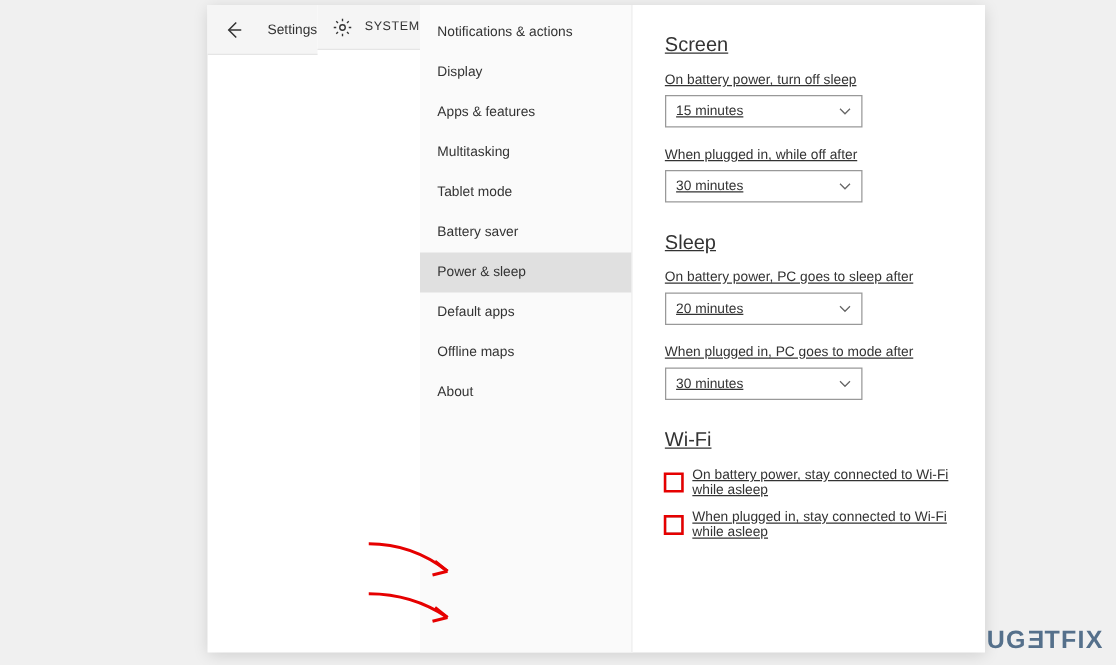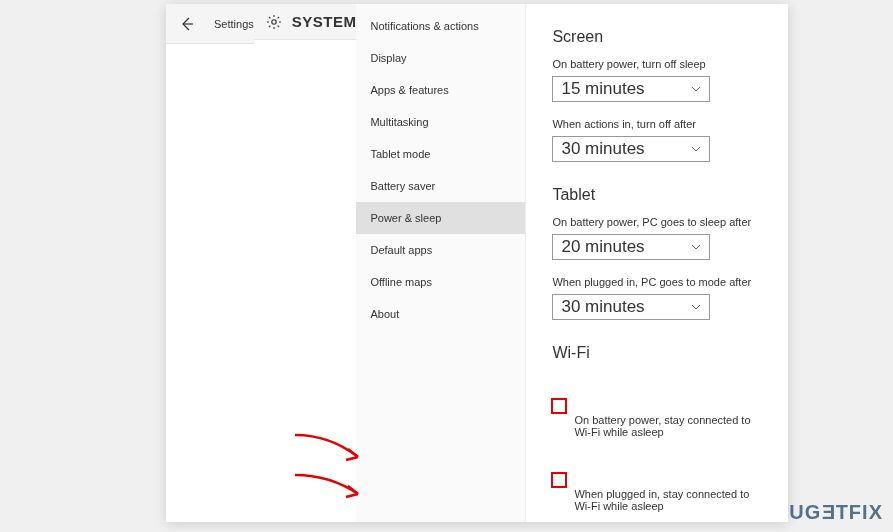--- a/index.html
+++ b/index.html
@@ -51,22 +51,22 @@
       padding-left: 12px;
       gap: 10px;
       border-bottom: 1px solid #e5e5e5;
     }
     .gear-icon {
       width: 16px;
       height: 16px;
       color: #333;
     }
     .subheader-title {
-      font-size: 15px;
-      font-weight: 700;
+      font-size: 10px;
+      font-weight: 400;
       letter-spacing: 0.5px;
       color: #333;
     }
     .body {
       display: flex;
       flex: 1;
       overflow: hidden;
     }
     .sidebar {
       width: 170px;
@@ -80,20 +80,21 @@
       color: #333;
       cursor: pointer;
     }
     .sidebar-item.active { background: #e0e0e0; }
     .content {
       flex: 1;
       padding: 18px 26px;
       overflow-y: auto;
       font-size: 11px;
       color: #333;
+      text-decoration: underline;
     }
     .section-title {
       font-size: 16px;
       font-weight: 400;
       color: #333;
       margin-bottom: 12px;
       margin-top: 6px;
     }
     .section-title.spaced { margin-top: 24px; }
     .field-label {
@@ -103,21 +104,21 @@
     }
     .dropdown {
       width: 158px;
       height: 26px;
       border: 1px solid #999;
       background: #fff;
       display: flex;
       align-items: center;
       justify-content: space-between;
       padding: 0 8px;
-      font-size: 17px;
+      font-size: 11px;
       margin-bottom: 16px;
       cursor: pointer;
     }
     .chevron {
       width: 10px;
       height: 10px;
       color: #666;
     }
     .checkbox-row {
       display: flex;
@@ -133,21 +134,20 @@
       background: #fff;
       flex-shrink: 0;
     }
     .checkbox.hl {
       outline: 2px solid #e60000;
       outline-offset: -1px;
     }
     .checkbox-label {
       font-size: 11px;
       color: #333;
-      margin-top: 40px;
     }
     .arrow-annot {
       position: absolute;
       pointer-events: none;
       z-index: 10;
     }
     .watermark {
       position: absolute;
       right: 10px;
       bottom: 8px;
@@ -204,29 +204,29 @@
     <div class="content">
 
       <div class="section-title">Screen</div>
       <div class="field-label">On battery power, turn off sleep</div>
       <div class="dropdown">
         <span>15 minutes</span>
         <svg class="chevron" viewBox="0 0 10 10">
             <path d="M1 3 L5 7 L9 3" stroke="#666" stroke-width="1" fill="none"></path>
           </svg>
       </div>
-      <div class="field-label">When actions in, turn off after</div>
+      <div class="field-label">When plugged in, while off after</div>
       <div class="dropdown">
         <span>30 minutes</span>
         <svg class="chevron" viewBox="0 0 10 10">
             <path d="M1 3 L5 7 L9 3" stroke="#666" stroke-width="1" fill="none"></path>
           </svg>
       </div>
 
-      <div class="section-title spaced">Tablet</div>
+      <div class="section-title spaced">Sleep</div>
       <div class="field-label">On battery power, PC goes to sleep after</div>
       <div class="dropdown">
         <span>20 minutes</span>
         <svg class="chevron" viewBox="0 0 10 10">
             <path d="M1 3 L5 7 L9 3" stroke="#666" stroke-width="1" fill="none"></path>
           </svg>
       </div>
       <div class="field-label">When plugged in, PC goes to mode after</div>
       <div class="dropdown">
         <span>30 minutes</span>

